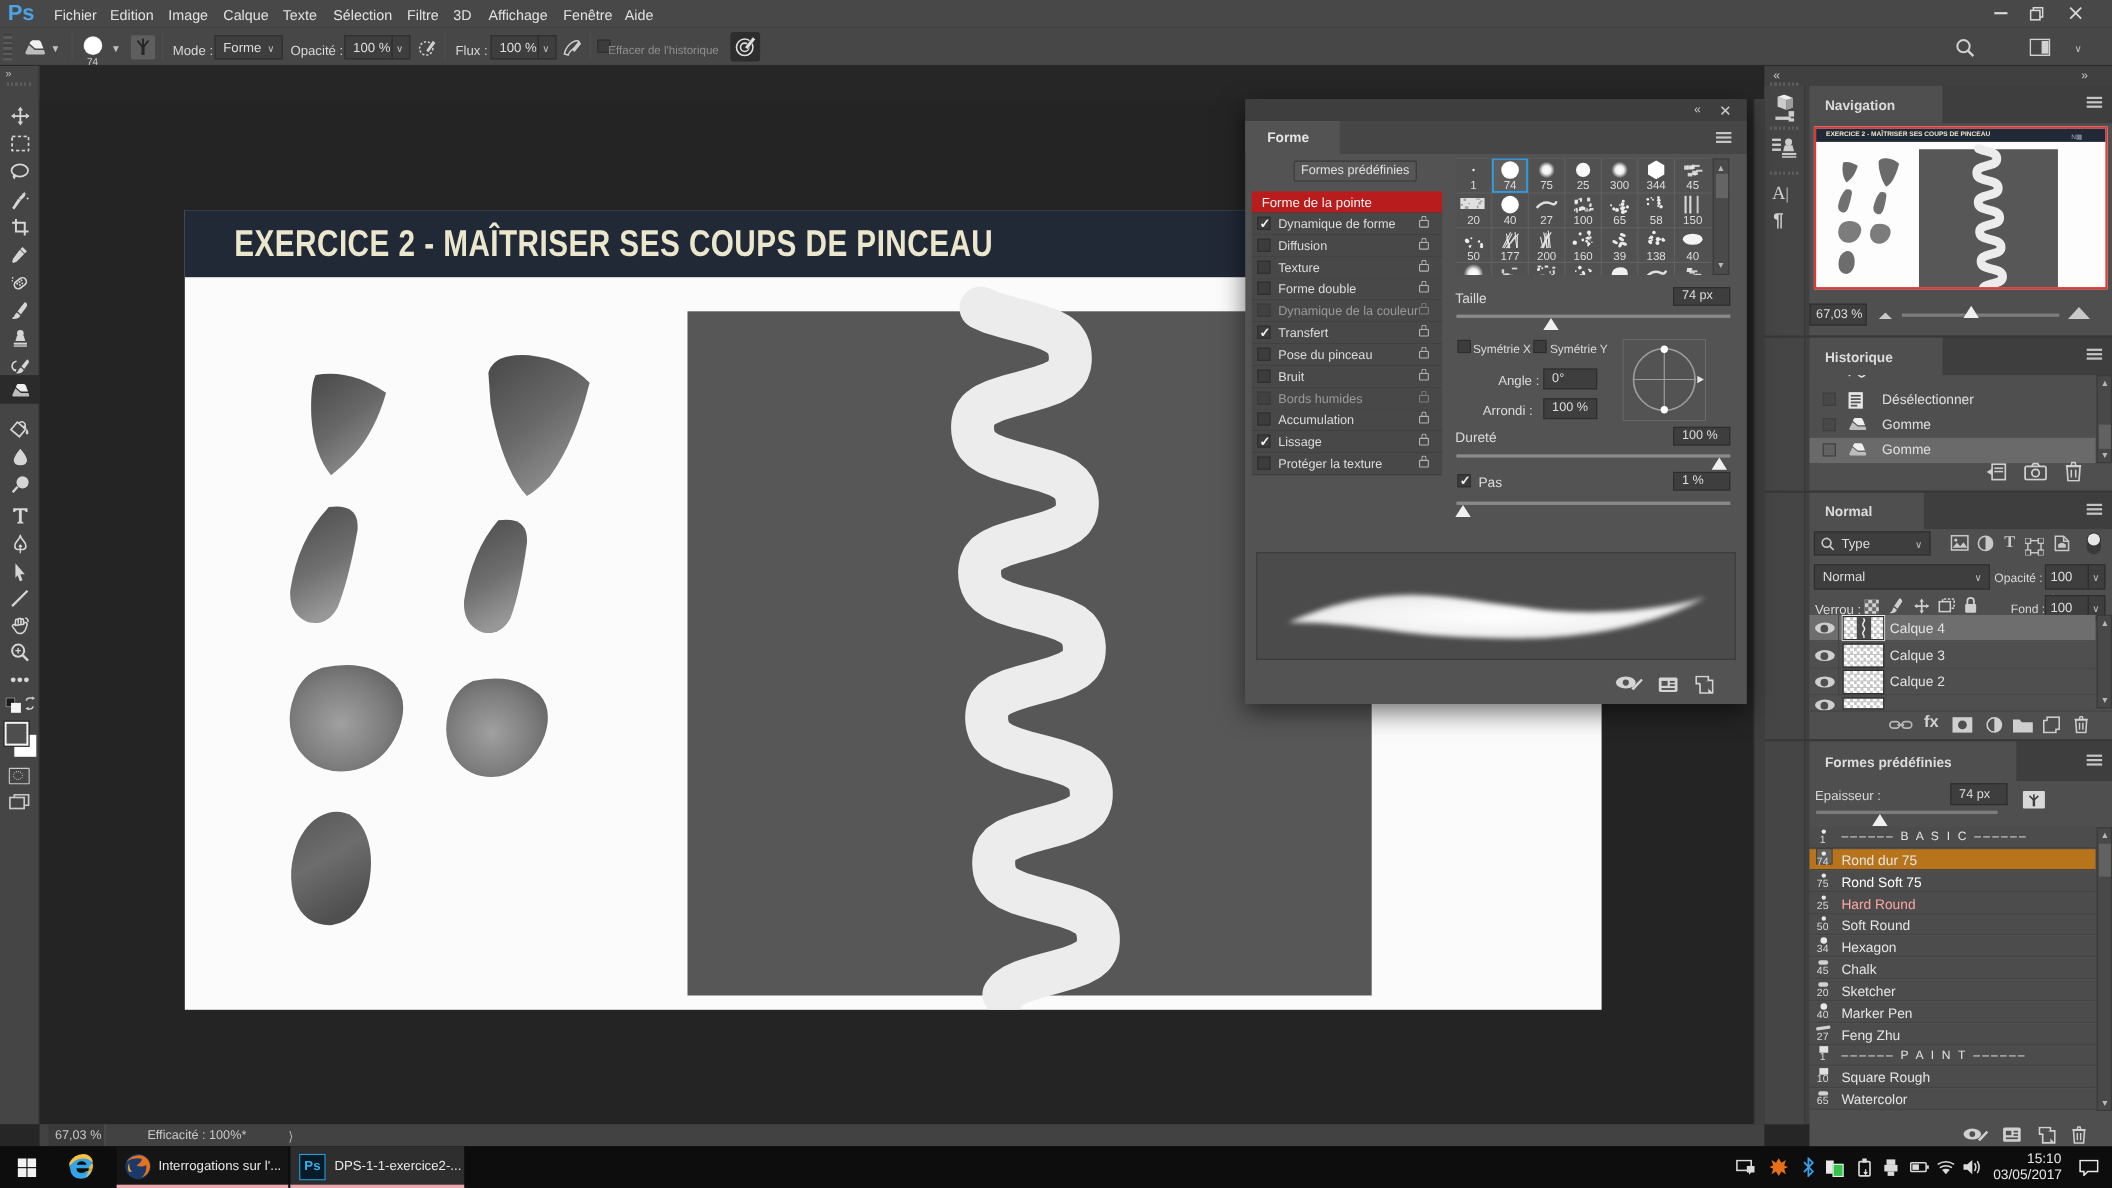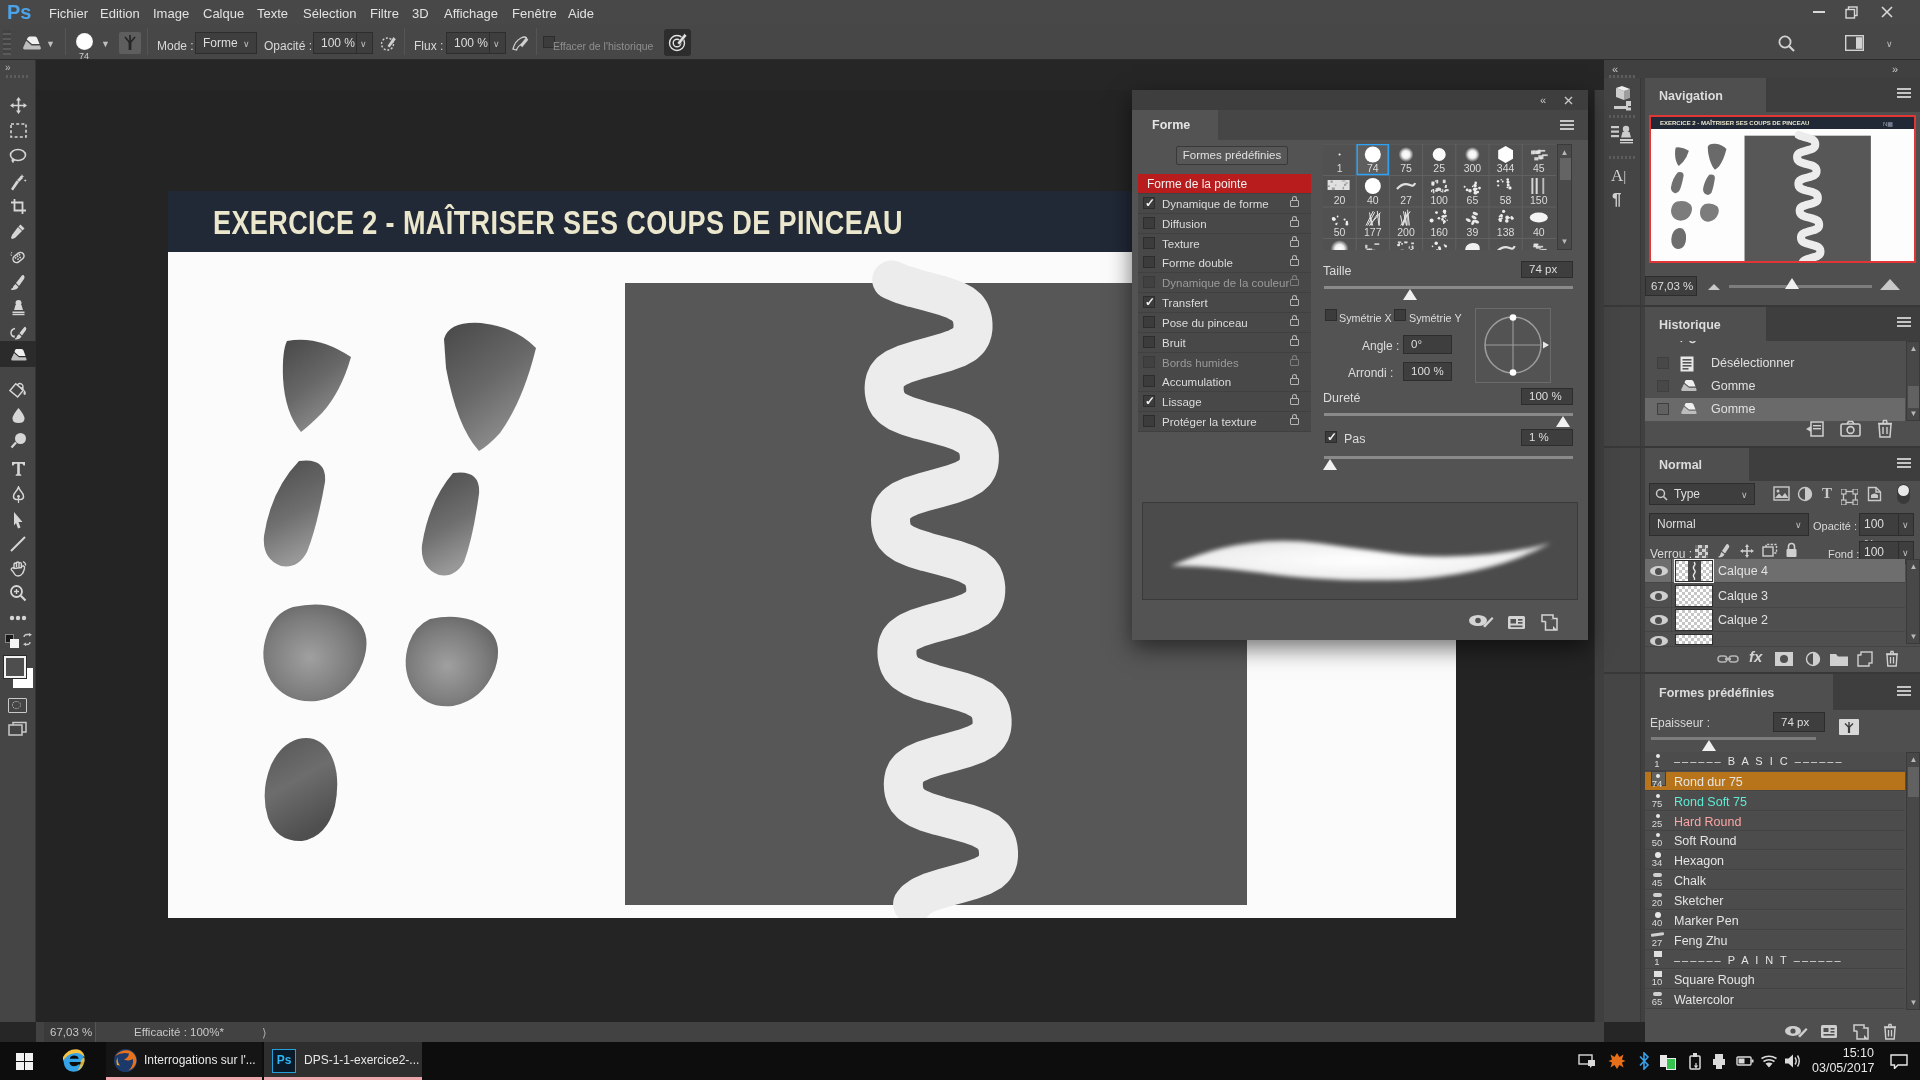--- a/index.html
+++ b/index.html
@@ -524,21 +524,21 @@
 <div class="scrollbar" style="left:302px;top:499px;width:14px;height:85px">
         <div class="sarrow" style="top:2px">▲</div>
         <div class="sarrow" style="bottom:2px">▼</div>
       </div>
 <div class="abs" style="left:41px;top:586px;width:275px;height:26px;background:#4f4f4f;border-top:1px solid #444"></div>
 <svg class="abs" style="left:113px;top:593px" width="22" height="12" viewBox="0 0 22 12">
         <rect x="1" y="3" width="9" height="6" rx="3" fill="none" stroke="#b5b5b5" stroke-width="1.5"></rect>
         <rect x="12" y="3" width="9" height="6" rx="3" fill="none" stroke="#b5b5b5" stroke-width="1.5"></rect>
         <rect x="8" y="5" width="6" height="2" fill="#b5b5b5"></rect>
       </svg>
-<span class="abs" style="left:145px;top:588px;color:#d2d2d2;font-size:15px;font-style:italic;font-weight:bold">fx</span>
+<span class="abs" style="left:145px;top:588px;color:#d2d2d2;font-size:15px;font-weight:bold">fx</span>
 <div class="abs" style="left:171px;top:592px;width:18px;height:14px;background:#cfcfcf">
         <div style="position:absolute;left:5px;top:3px;width:8px;height:8px;border-radius:50%;background:#4f4f4f"></div>
       </div>
 <svg class="abs" style="left:201px;top:591px" width="16" height="16" viewBox="0 0 16 16">
         <circle cx="8" cy="8" r="6.5" fill="none" stroke="#cfcfcf" stroke-width="1.4"></circle>
         <path d="M8 1.5 A6.5 6.5 0 0 1 8 14.5 Z" fill="#cfcfcf"></path>
       </svg>
 <svg class="abs" style="left:225px;top:592px" width="20" height="15" viewBox="0 0 20 15">
         <path d="M1 14 L1 2 L7 2 L9 4.5 L19 4.5 L19 14 Z" fill="#cfcfcf"></path>
       </svg>
@@ -574,21 +574,21 @@
 <div class="abs" style="left:41px;top:712px;width:26px;height:19px">
         <div class="abs" style="left:11px;top:2px;width:4px;height:4px;border-radius:50%;background:#e8e8e8"></div>
         <div class="abs" style="left:0;top:6px;width:24px;text-align:center;font-size:9.5px;color:#dadada">74</div>
       </div>
 <span class="abs" style="left:70px;top:715px;font-size:12.5px;color:#e4e4e4;letter-spacing:0">Rond dur 75</span>
 <div class="abs" style="left:41px;top:732px;width:260px;height:19px;background:#4c4c4c;border-bottom:1px solid #434343"></div>
 <div class="abs" style="left:41px;top:732px;width:26px;height:19px">
         <div class="abs" style="left:11px;top:2px;width:4px;height:4px;border-radius:50%;background:#e8e8e8"></div>
         <div class="abs" style="left:0;top:6px;width:24px;text-align:center;font-size:9.5px;color:#dadada">75</div>
       </div>
-<span class="abs" style="left:70px;top:735px;font-size:12.5px;color:#5eead4;letter-spacing:0">Rond Soft 75</span>
+<span class="abs" style="left:70px;top:735px;font-size:12.5px;color:#ffffff;letter-spacing:0">Rond Soft 75</span>
 <div class="abs" style="left:41px;top:752px;width:260px;height:19px;background:#4c4c4c;border-bottom:1px solid #434343"></div>
 <div class="abs" style="left:41px;top:752px;width:26px;height:19px">
         <div class="abs" style="left:11px;top:2px;width:4px;height:4px;border-radius:50%;background:#e8e8e8"></div>
         <div class="abs" style="left:0;top:6px;width:24px;text-align:center;font-size:9.5px;color:#dadada">25</div>
       </div>
 <span class="abs" style="left:70px;top:755px;font-size:12.5px;color:#fca5a5;letter-spacing:0">Hard Round</span>
 <div class="abs" style="left:41px;top:771px;width:260px;height:19px;background:#4c4c4c;border-bottom:1px solid #434343"></div>
 <div class="abs" style="left:41px;top:771px;width:26px;height:19px">
         <div class="abs" style="left:11px;top:2px;width:4px;height:4px;border-radius:50%;background:#e8e8e8"></div>
         <div class="abs" style="left:0;top:6px;width:24px;text-align:center;font-size:9.5px;color:#dadada">50</div>

